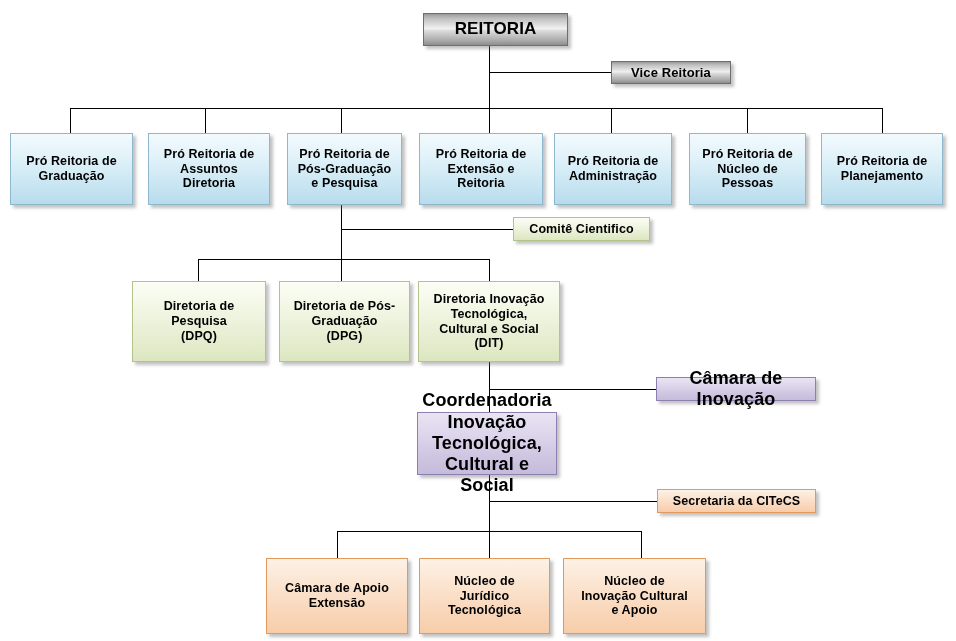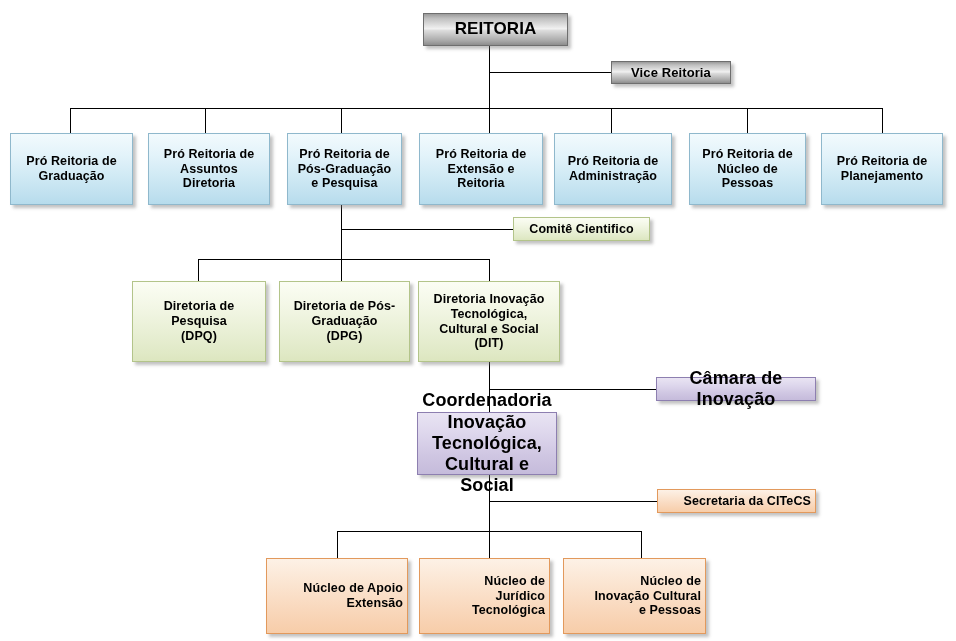--- a/index.html
+++ b/index.html
@@ -117,21 +117,20 @@
 
   
   .orange {
     border: 1px solid #e2995c;
     background: linear-gradient(to bottom,
         #fdf1e6 0%,
         #fbe4d0 35%,
         #f9d7bb 70%,
         #f7cda9 100%);
     font-size: 12.5px;
-    text-align: right;
   }
 </style>
 </head>
 <body>
 
 <div id="chart">
 
   <div class="line v" style="left:489px; top:46px; height:62px;"></div>
 
   <div class="line h" style="left:489px; top:72px; width:122px;"></div>
@@ -264,34 +263,34 @@
       <span>Cultural e <span class="sq">Social</span></span>
     </span>
   </div>
 
   <div class="node orange" style="left:657px; top:489px; width:159px; height:24px;">
     <span class="txt">Secretaria da CITeCS</span>
   </div>
 
   <div class="node orange" style="left:266px; top:558px; width:142px; height:76px;">
     <span class="txt">
-      <span>Núcleo de Apoio</span><br>
+      <span>Câmara de Apoio</span><br>
       <span>Extensão</span>
     </span>
   </div>
 
   <div class="node orange" style="left:419px; top:558px; width:131px; height:76px;">
     <span class="txt">
       <span>Núcleo de</span><br>
       <span>Jurídico</span><br>
       <span>Tecnológica</span>
     </span>
   </div>
 
   <div class="node orange" style="left:563px; top:558px; width:143px; height:76px;">
     <span class="txt">
       <span>Núcleo de</span><br>
       <span>Inovação Cultural</span><br>
-      <span>e Pessoas</span>
+      <span>e Apoio</span>
     </span>
   </div>
 
 </div>
 
 </body></html>

